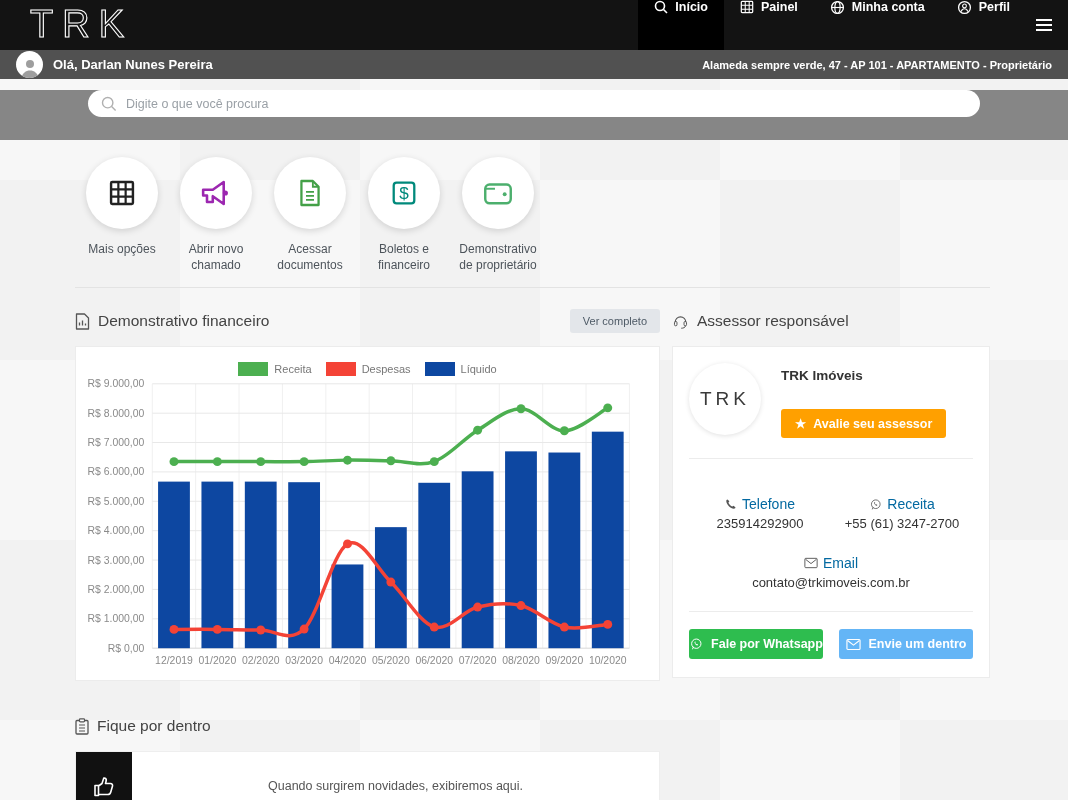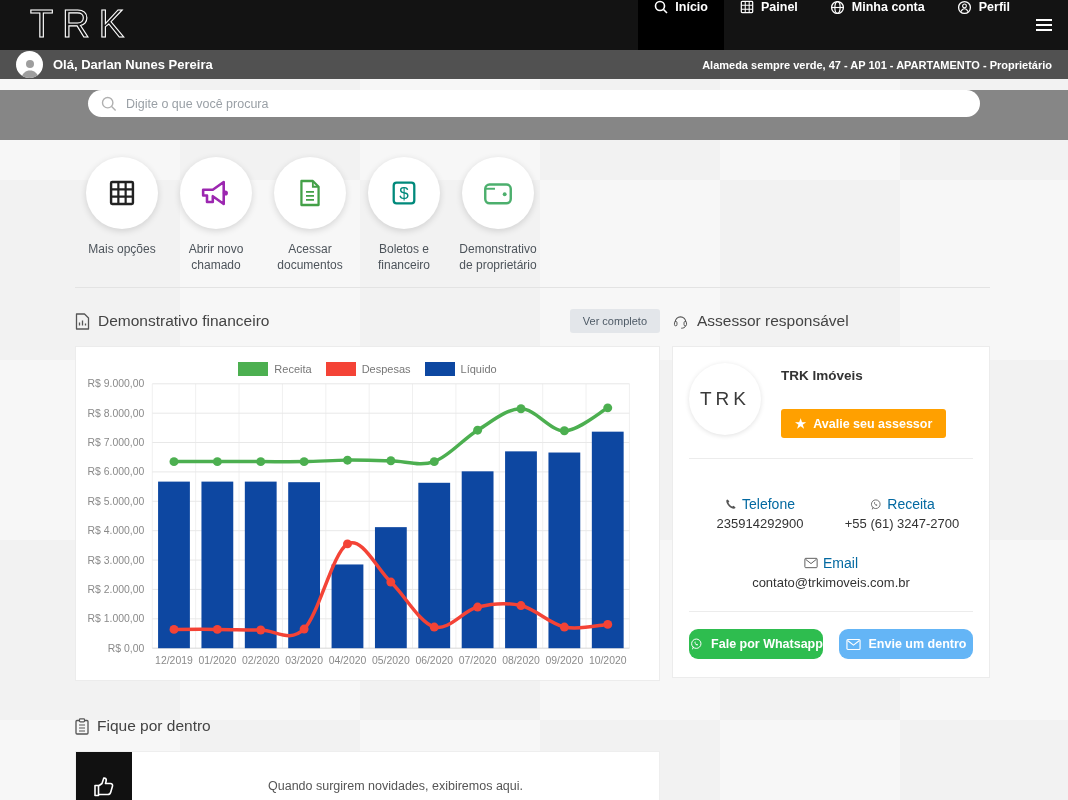--- a/index.html
+++ b/index.html
@@ -83,21 +83,21 @@
               font-size:12.5px; font-weight:700; font-family:inherit; padding:7px 14px;
               display:flex; align-items:center; gap:7px; cursor:pointer; }
   .advisor-hr { border:none; border-top:1px solid #ececec; margin:20px 0 13px; }
   .contact-grid { display:flex; }
   .contact-col { flex:1; text-align:center; }
   .contact-label { font-size:14px; color:#0369a1; display:flex; align-items:center; justify-content:center; gap:5px;margin-top:24px; }
   .contact-value { font-size:13px; color:#333; margin-top:4px; }
   .contact-email { text-align:center; margin-top:17px; }
   .advisor-hr2 { border:none; border-top:1px solid #ececec; margin:21px 0 17px; }
   .advisor-buttons { display:flex; gap:16px; }
-  .btn-contact { flex:1; height:30px; border:none; border-radius:9px; color:#fff; font-size:12.5px;
+  .btn-contact { flex:1; height:30px; border:none; border-radius:3px; color:#fff; font-size:12.5px;
                  font-weight:700; font-family:inherit; display:flex; align-items:center; justify-content:center;
                  gap:8px; cursor:pointer; }
   .btn-whatsapp { background:#2ebd4f; }
   .btn-email { background:#64b5f6; }
 
   
   .news-header { margin-top:33px; }
   .news-row { margin-top:0; display:flex; background:#fff; border:1px solid #eeeeee; height:70px; }
   .news-thumb { width:56px; background:#111; display:flex; align-items:center; justify-content:center; flex-shrink:0; }
   .news-message { flex:1; display:flex; align-items:center; justify-content:center; font-size:12.5px; color:#555; }

